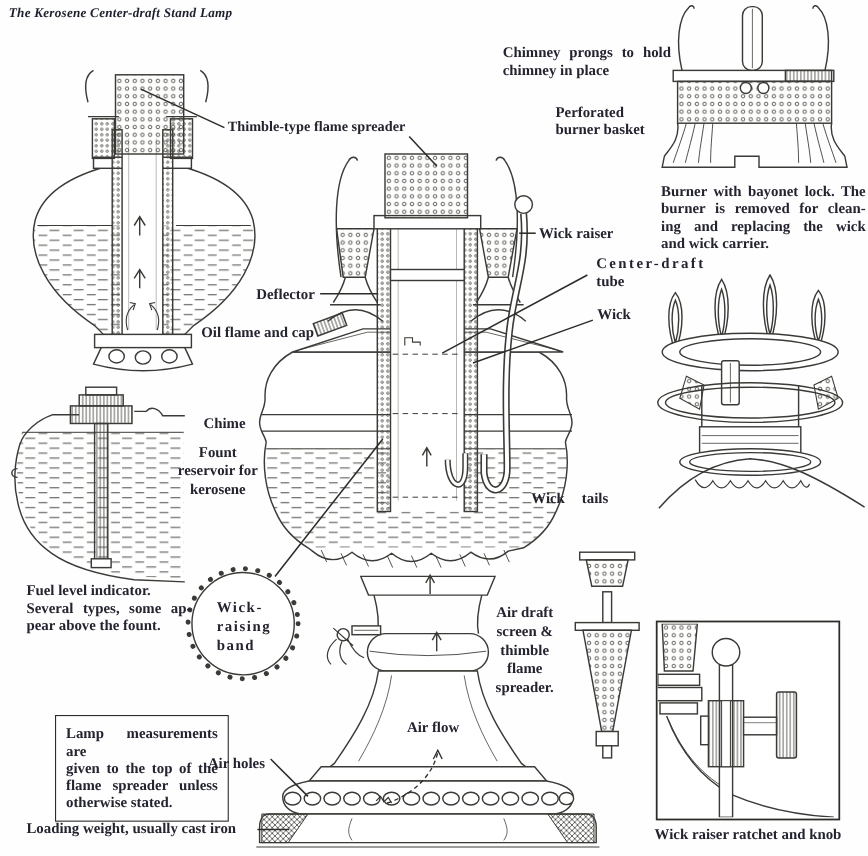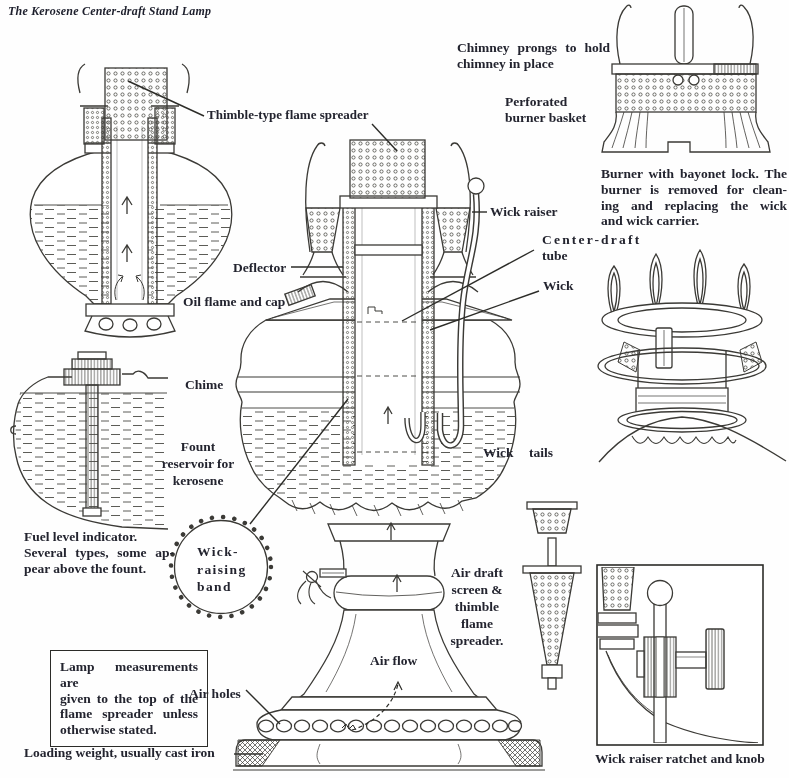--- a/index.html
+++ b/index.html
@@ -304,42 +304,42 @@
   </div>
 
   <div class="lbl" style="left:543px;top:278px;">Wick</div>
 
   <div class="lbl" style="left:233px;top:260px;">Deflector</div>
 
   <div class="lbl" style="left:183px;top:294px;">Oil flame and cap</div>
 
   <div class="lbl" style="left:185px;top:377px;">Chime</div>
 
-  <div class="lbl ctr" style="left:158px;top:438px;width:80px;line-height:17px;">
+  <div class="lbl ctr" style="left:158px;top:402px;width:80px;line-height:17px;">
     <div>Fount</div>
     <div>reservoir for</div>
     <div>kerosene</div>
   </div>
 
   <div class="lbl gap" style="left:483px;top:445px;">Wick tails</div>
 
 
   <div class="lbl para" style="left:24px;top:529px;width:150px;">
     <div>Fuel level indicator.</div>
     <div class="just">Several types, some ap-</div>
     <div>pear above the fount.</div>
   </div>
 
   <div class="lbl" style="left:197px;top:543px;line-height:17.5px;">
     <div class="ls1">Wick-</div>
     <div class="ls1">raising</div>
     <div class="ls1">band</div>
   </div>
 
-  <div class="lbl ctr" style="left:444px;top:564px;width:66px;line-height:17px;">
+  <div class="lbl ctr" style="left:444px;top:548px;width:66px;line-height:17px;">
     <div>Air draft</div>
     <div>screen &amp;</div>
     <div>thimble</div>
     <div>flame</div>
     <div>spreader.</div>
   </div>
 
   <div class="lbl" style="left:370px;top:653px;">Air flow</div>
 
   <div class="lbl" style="left:189px;top:686px;">Air holes</div>

